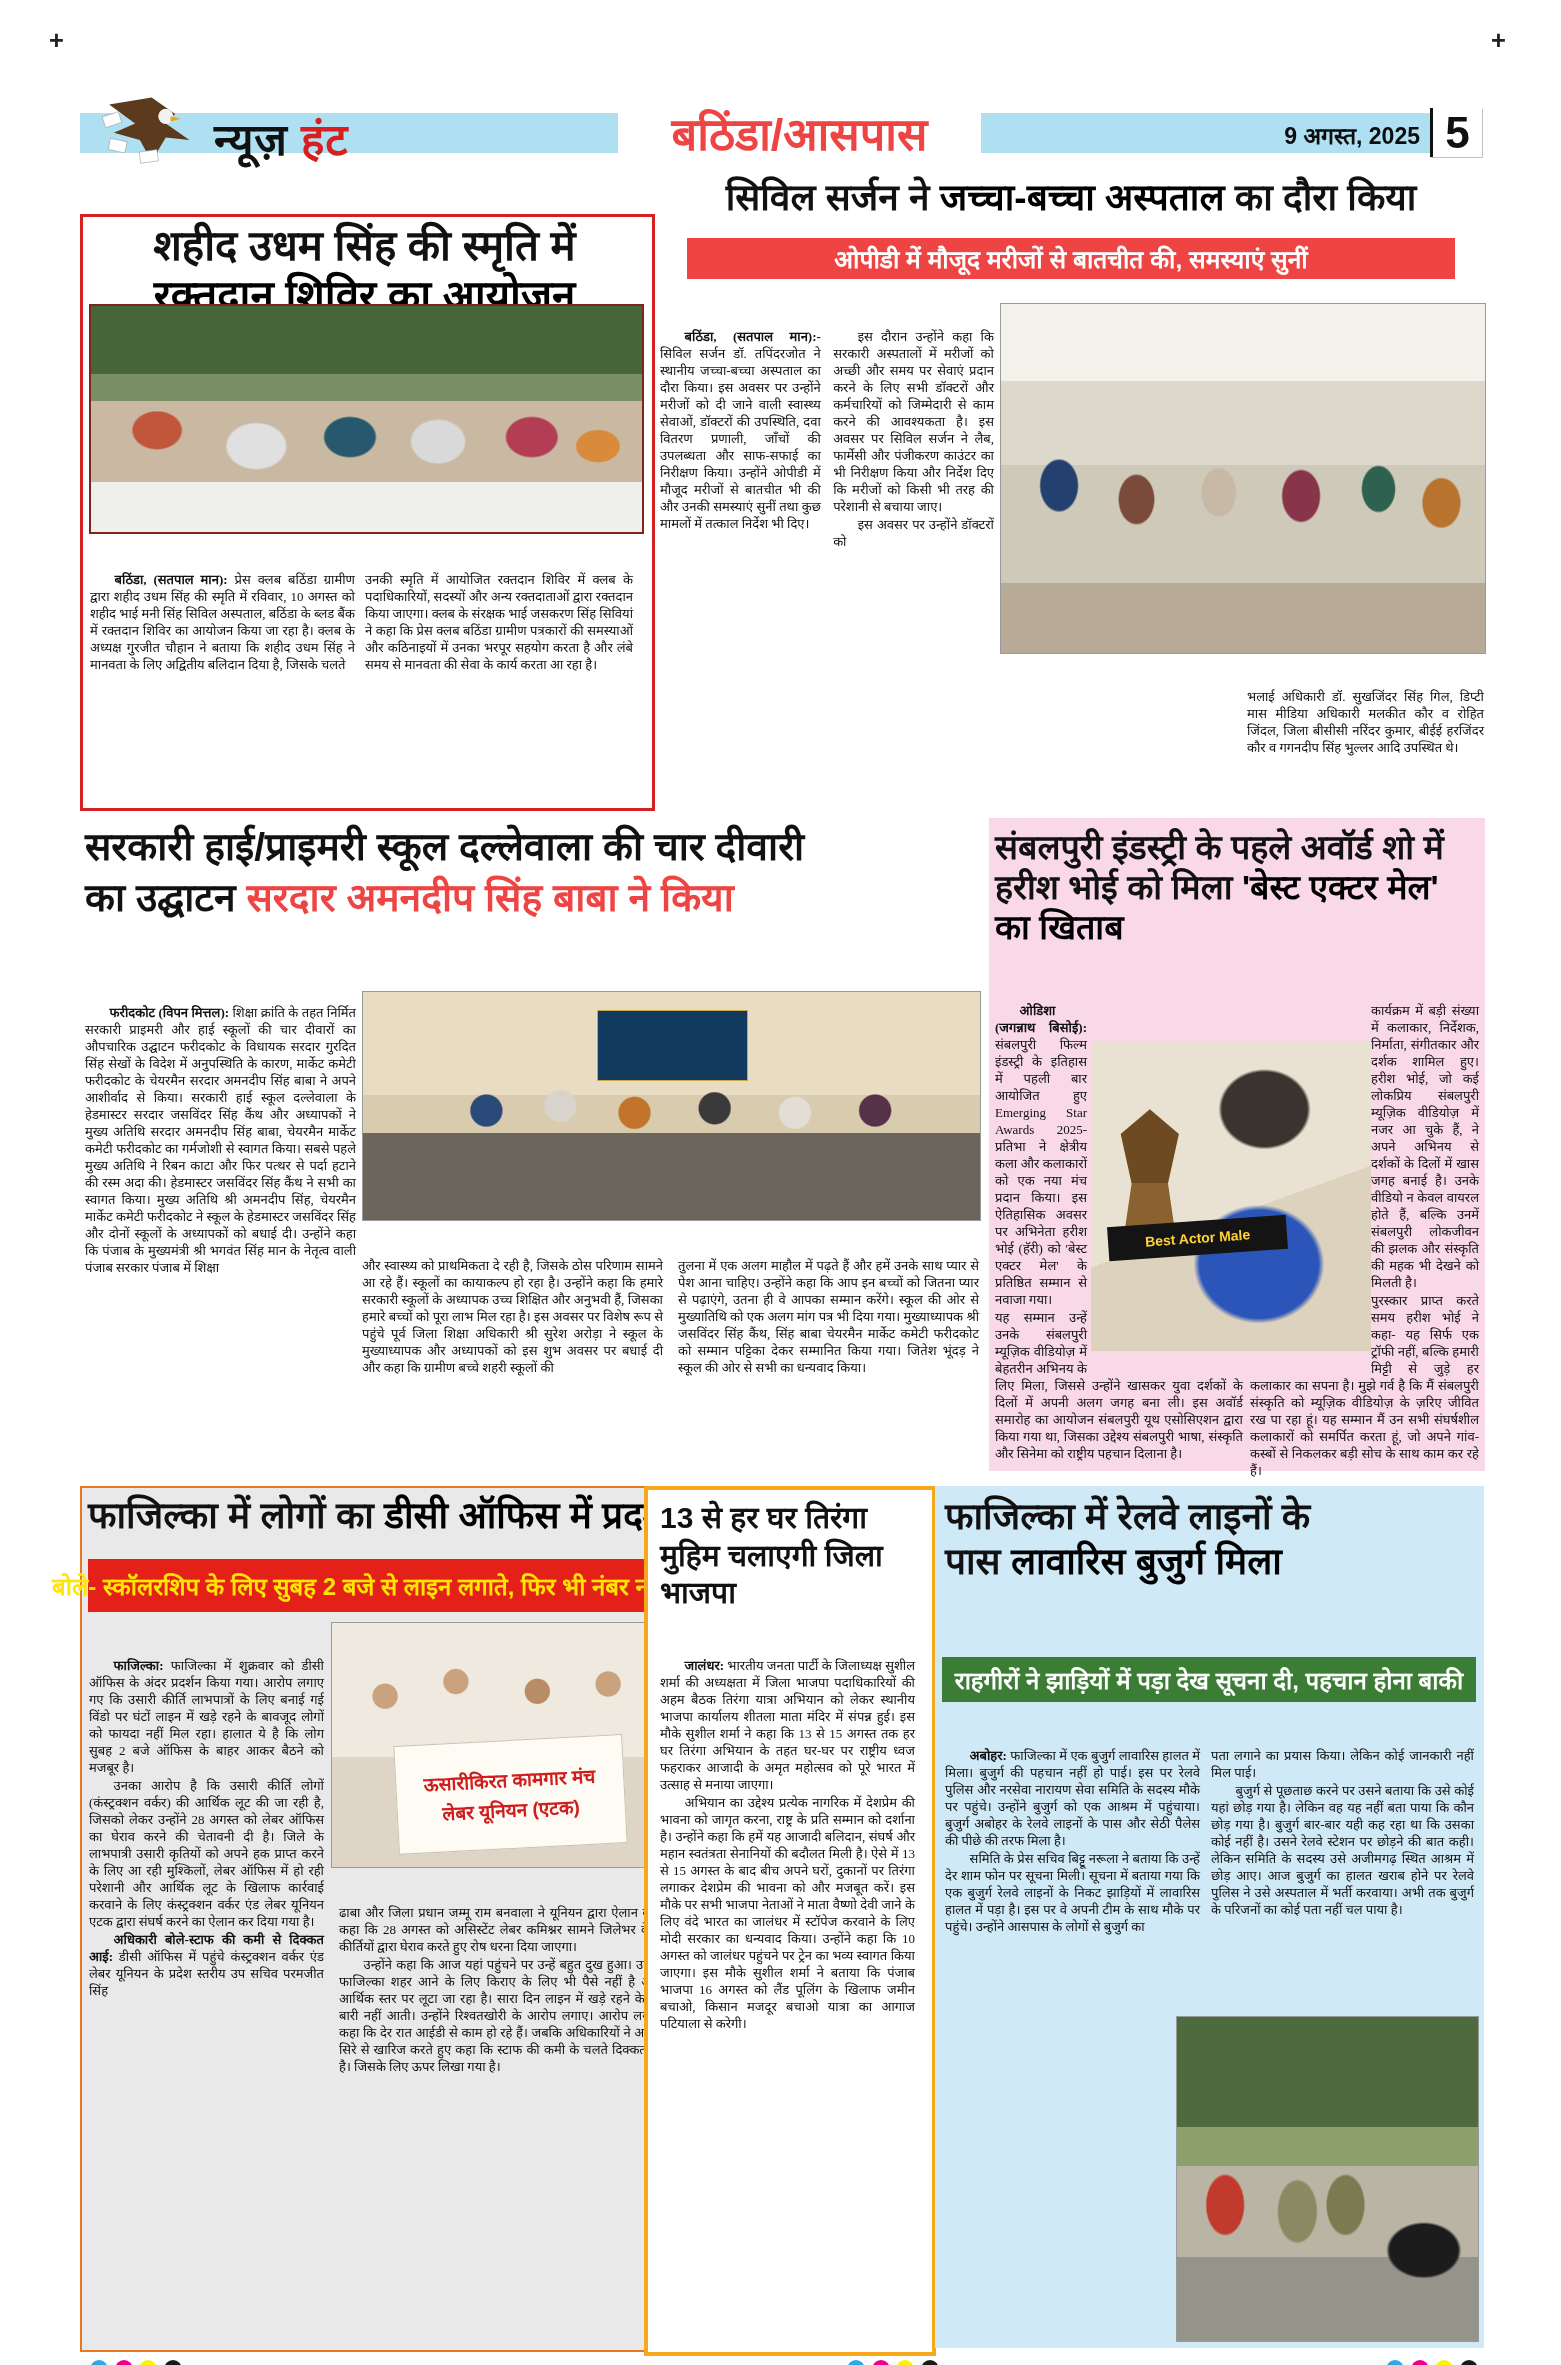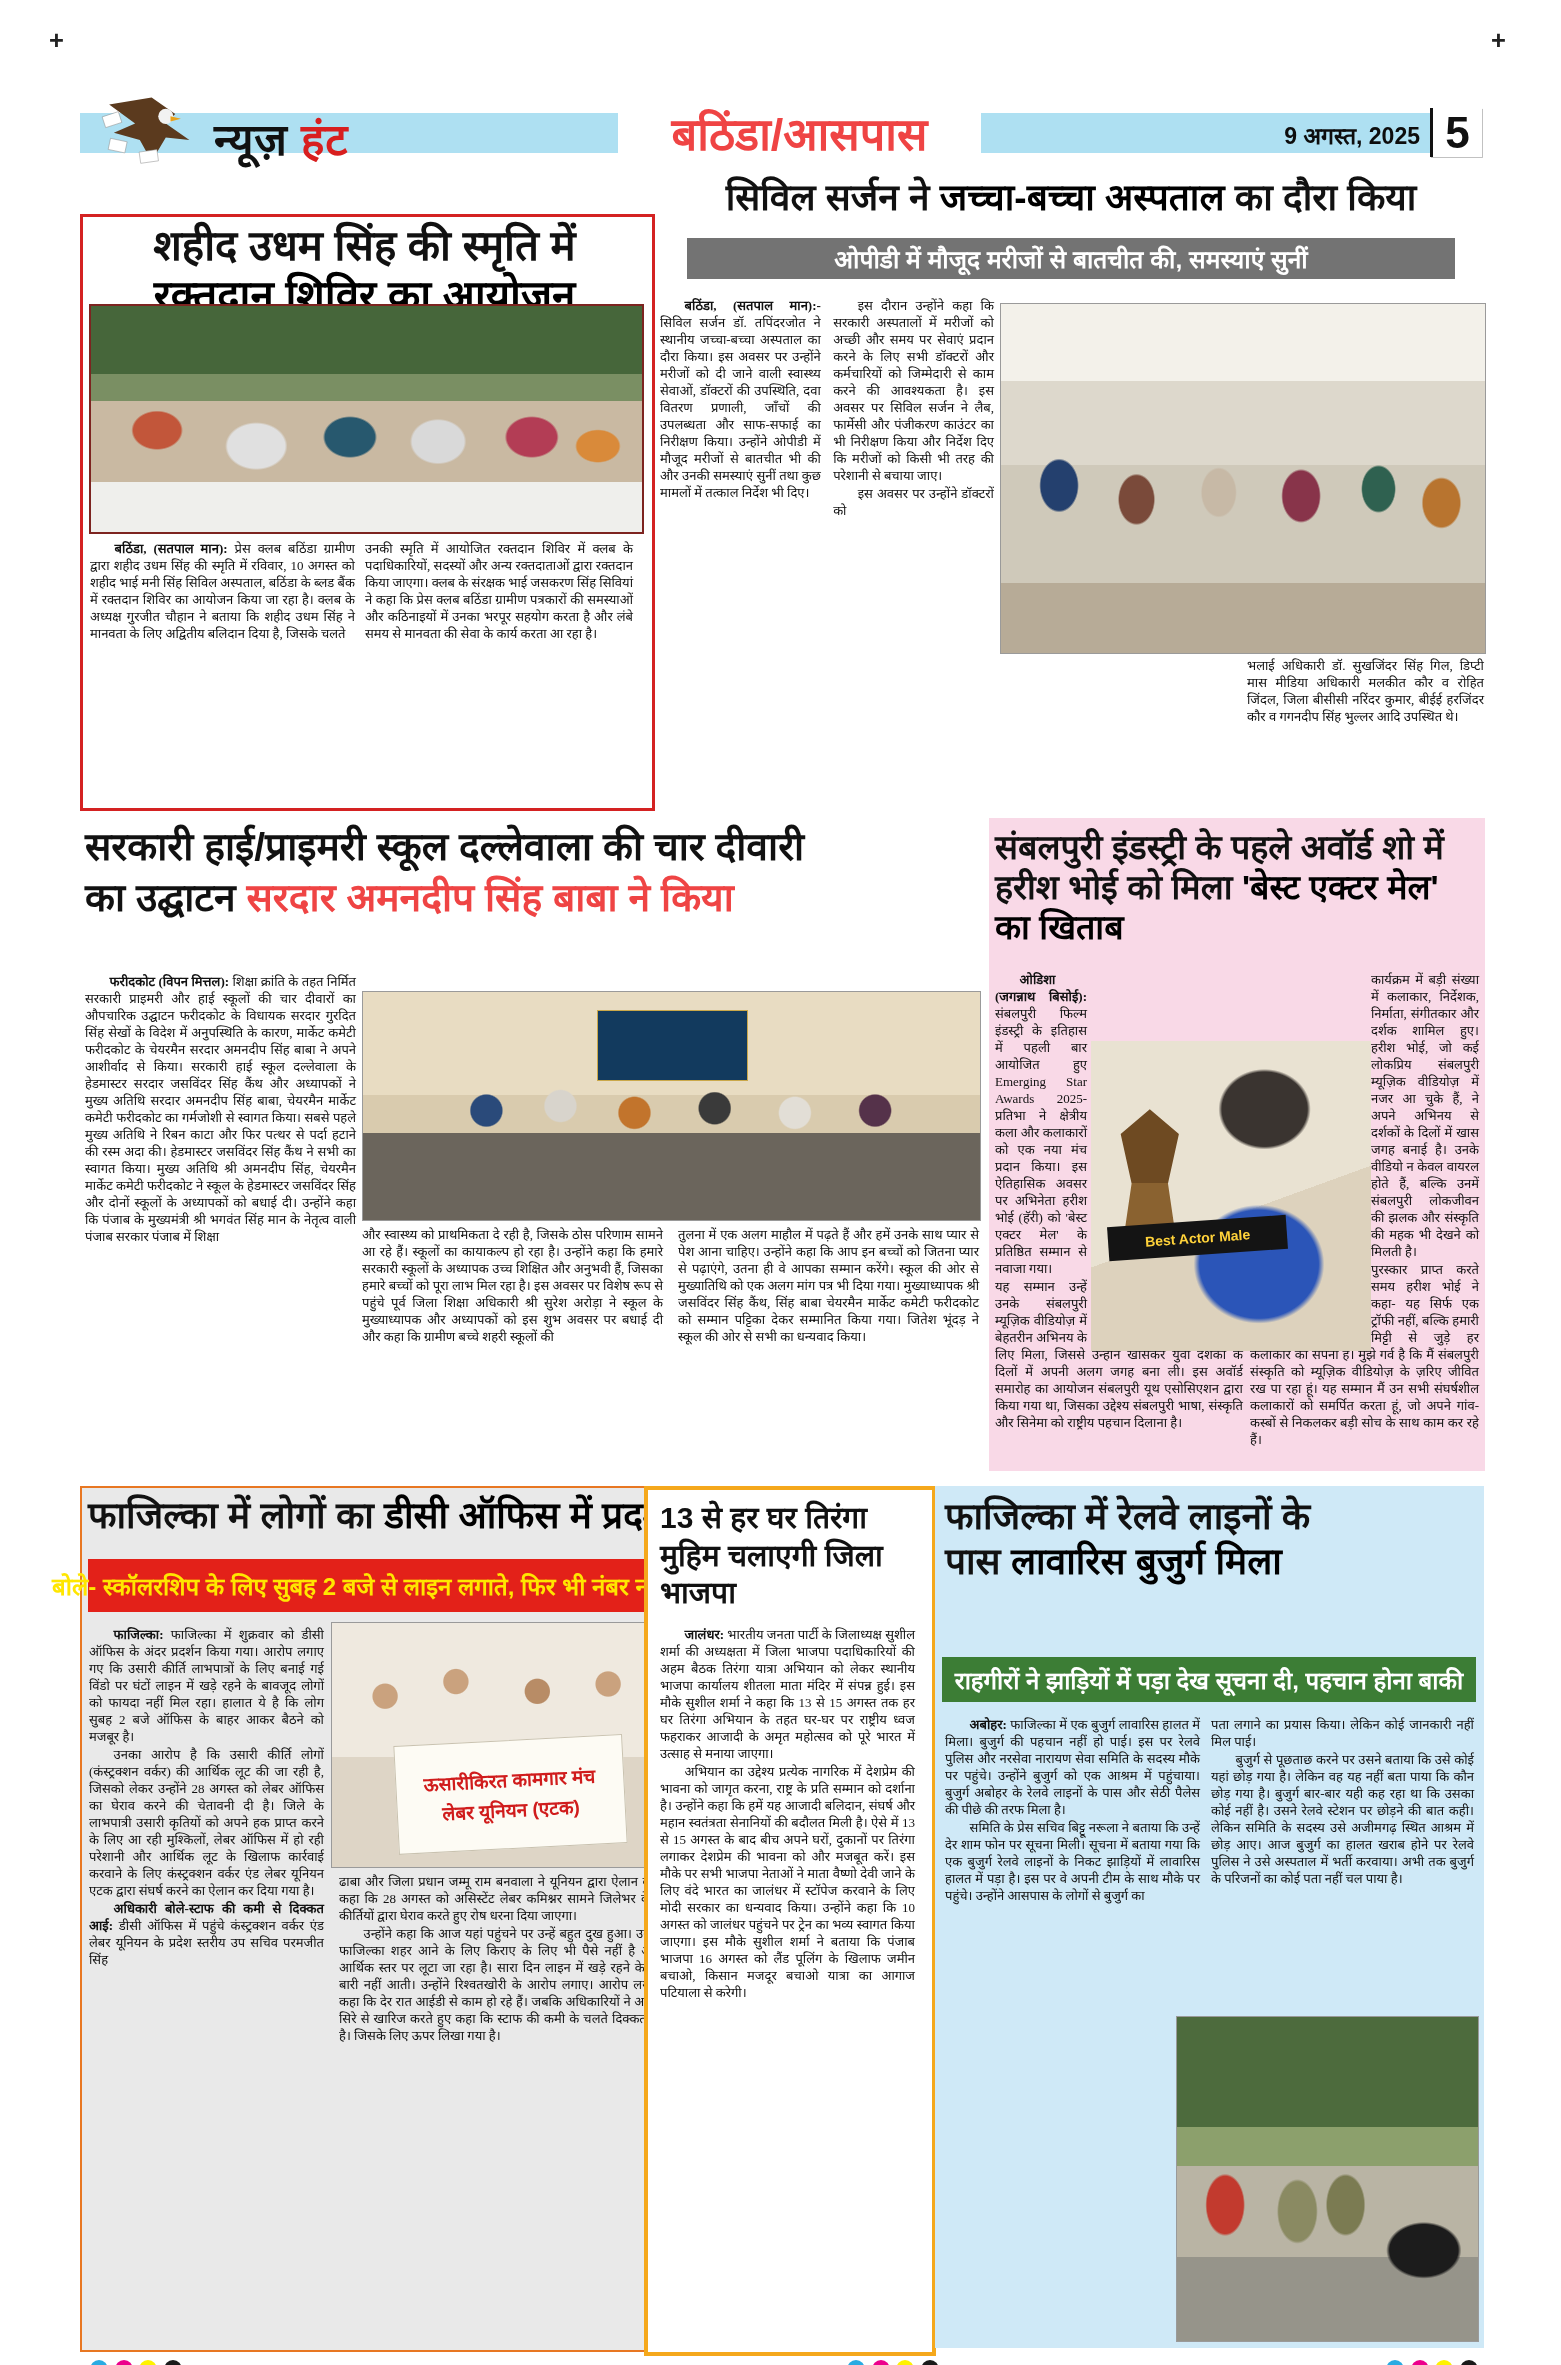--- a/index.html
+++ b/index.html
@@ -15,42 +15,42 @@
   .sec-box span{font-size:45px;font-weight:bold;color:#ef4444;white-space:nowrap;}
   .mast-date{left:1240px;top:119px;width:180px;text-align:right;font-size:23px;font-weight:bold;color:#0d0d0d;}
   .page-box{left:1430px;top:108px;width:49px;height:49px;background:#ffffff;border-left:3.8px solid #111;
             display:flex;align-items:center;justify-content:center;box-shadow:0.9px 0.9px 0 #bbb;}
   .page-box span{font-size:44px;font-weight:bold;}
   .cropmark{position:absolute;font-size:25.5px;color:#222;font-weight:bold;line-height:1;}
   
   .hl{font-weight:bold;line-height:1.18;}
   .red{color:#000000;}
   .magenta{color:#ef4444;}
-  .body-txt{font-size:13px;line-height:17px;text-align:justify;font-family:"Liberation Serif", serif;}
+  .body-txt{font-size:13px;line-height:17px;text-align:justify;font-family:"Liberation Serif", serif;margin-top:31px;}
   .body-txt p{margin:0 0 0.9px 0;text-indent:24.6px;}
   .body-txt p.noind{text-indent:0;}
   .twocol{column-count:2;column-gap:12.3px;}
   .photo{background:#d8cfc0;border:1.4px solid #9a9a9a;overflow:hidden;position:absolute;}
   
   .a1-box{left:80px;top:214px;width:569px;height:591px;border:3.3px solid #d42222;background:#fff;}
   .a1-h{left:90px;top:221px;width:549px;text-align:center;font-size:42px;}
   .a1-photo{left:89px;top:304px;width:551px;height:226px;border:2.8px solid #7d2420;
             background:
              radial-gradient(43px 33px at 12% 55%, #c2563a 0 55%, transparent 60%),
              radial-gradient(52px 40px at 30% 62%, #e0e0e0 0 55%, transparent 60%),
              radial-gradient(45px 35px at 47% 58%, #27586e 0 55%, transparent 60%),
              radial-gradient(47px 38px at 63% 60%, #d9d9d9 0 55%, transparent 60%),
              radial-gradient(45px 35px at 80% 58%, #b33d55 0 55%, transparent 60%),
              radial-gradient(38px 28px at 92% 62%, #d98a3a 0 55%, transparent 60%),
              linear-gradient(180deg,#46663a 0 30%, #7a8f63 30% 42%, #c9b9a2 42% 78%, #efefec 78% 100%);}
   .a1-body1{left:90px;top:540px;width:265px;height:259px;}
   .a1-body2{left:365px;top:540px;width:268px;height:259px;}
   
   .a2-h{left:659px;top:176px;width:824px;text-align:center;font-size:37px;white-space:nowrap;}
-  .a2-sub{left:687px;top:238px;width:768px;height:41px;background:#737373;
+  .a2-sub{left:687px;top:238px;width:768px;height:41px;background:#ef4444;
           display:flex;align-items:center;justify-content:center;}
   .a2-sub span{color:#ffffff;font-weight:bold;font-size:24.6px;white-space:nowrap;}
   .a2-body{left:660px;top:297px;width:334px;height:398px;}
   .a2-photo{left:1000px;top:303px;width:484px;height:349px;
             background:
              radial-gradient(33px 45px at 12% 52%, #24406e 0 55%, transparent 60%),
              radial-gradient(31px 43px at 28% 56%, #7a4a3a 0 55%, transparent 60%),
              radial-gradient(30px 42px at 45% 54%, #c7b9a6 0 55%, transparent 60%),
              radial-gradient(33px 45px at 62% 55%, #88344a 0 55%, transparent 60%),
              radial-gradient(29px 40px at 78% 53%, #2f6150 0 55%, transparent 60%),

